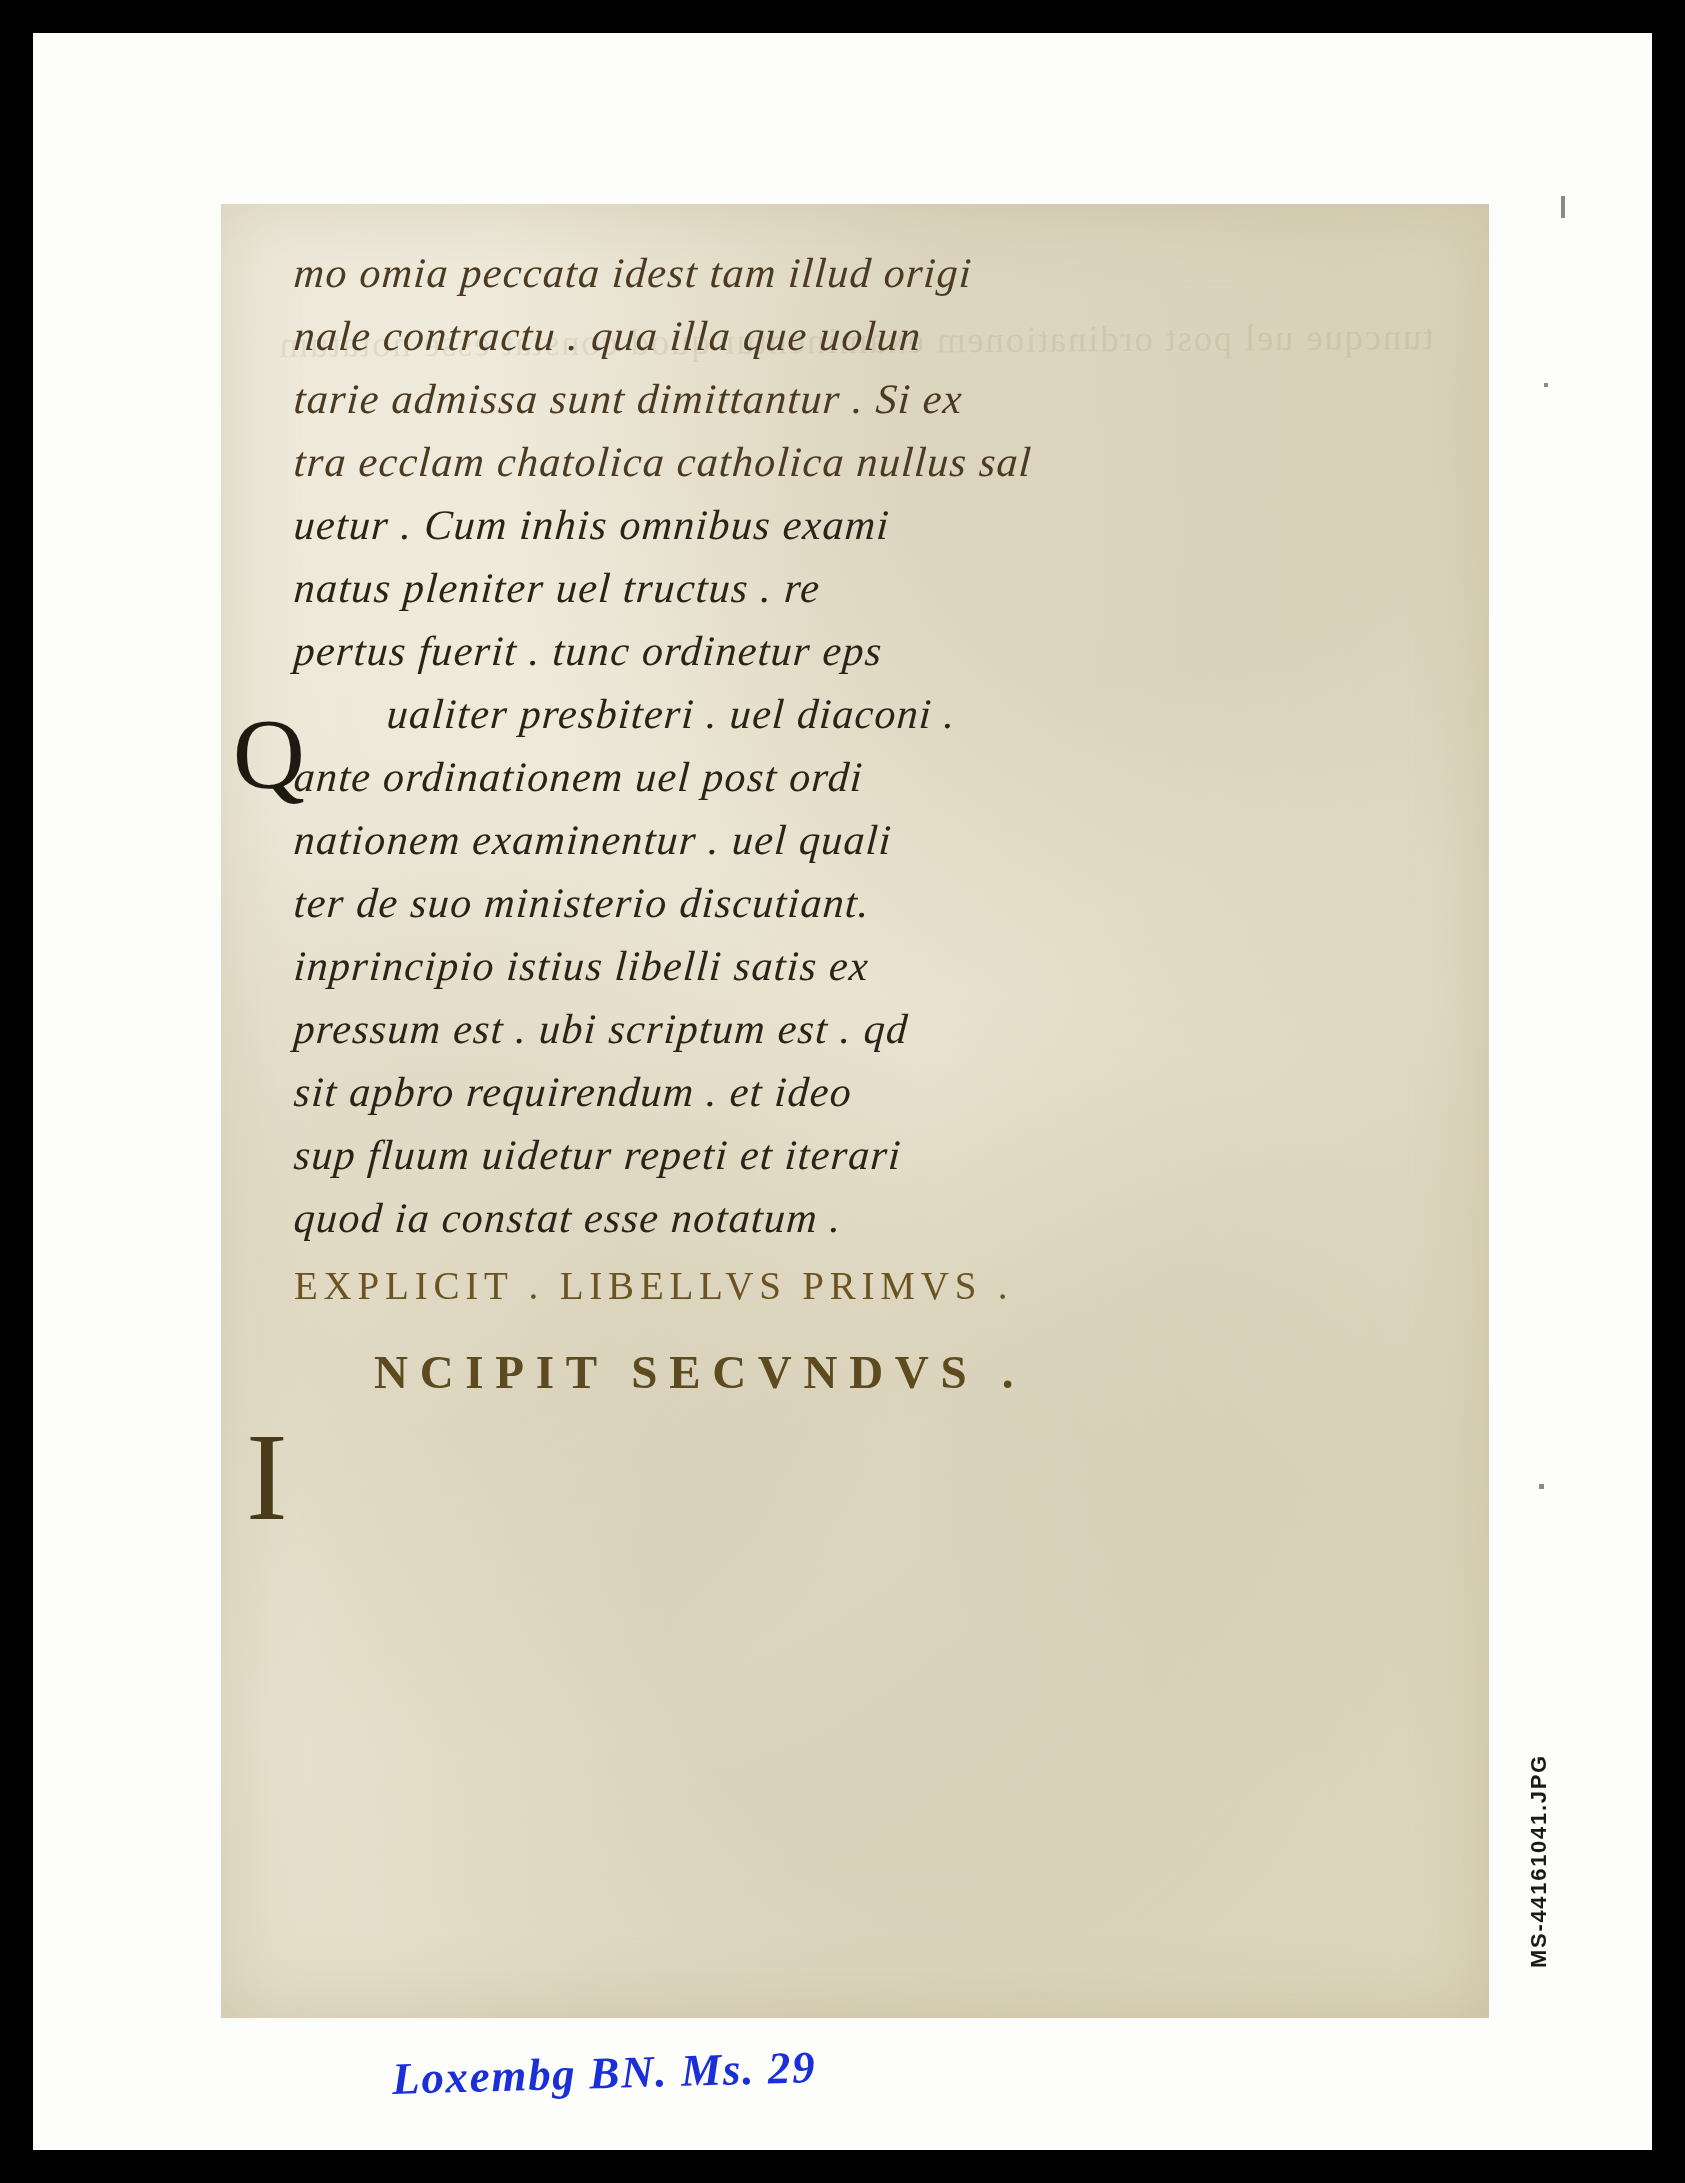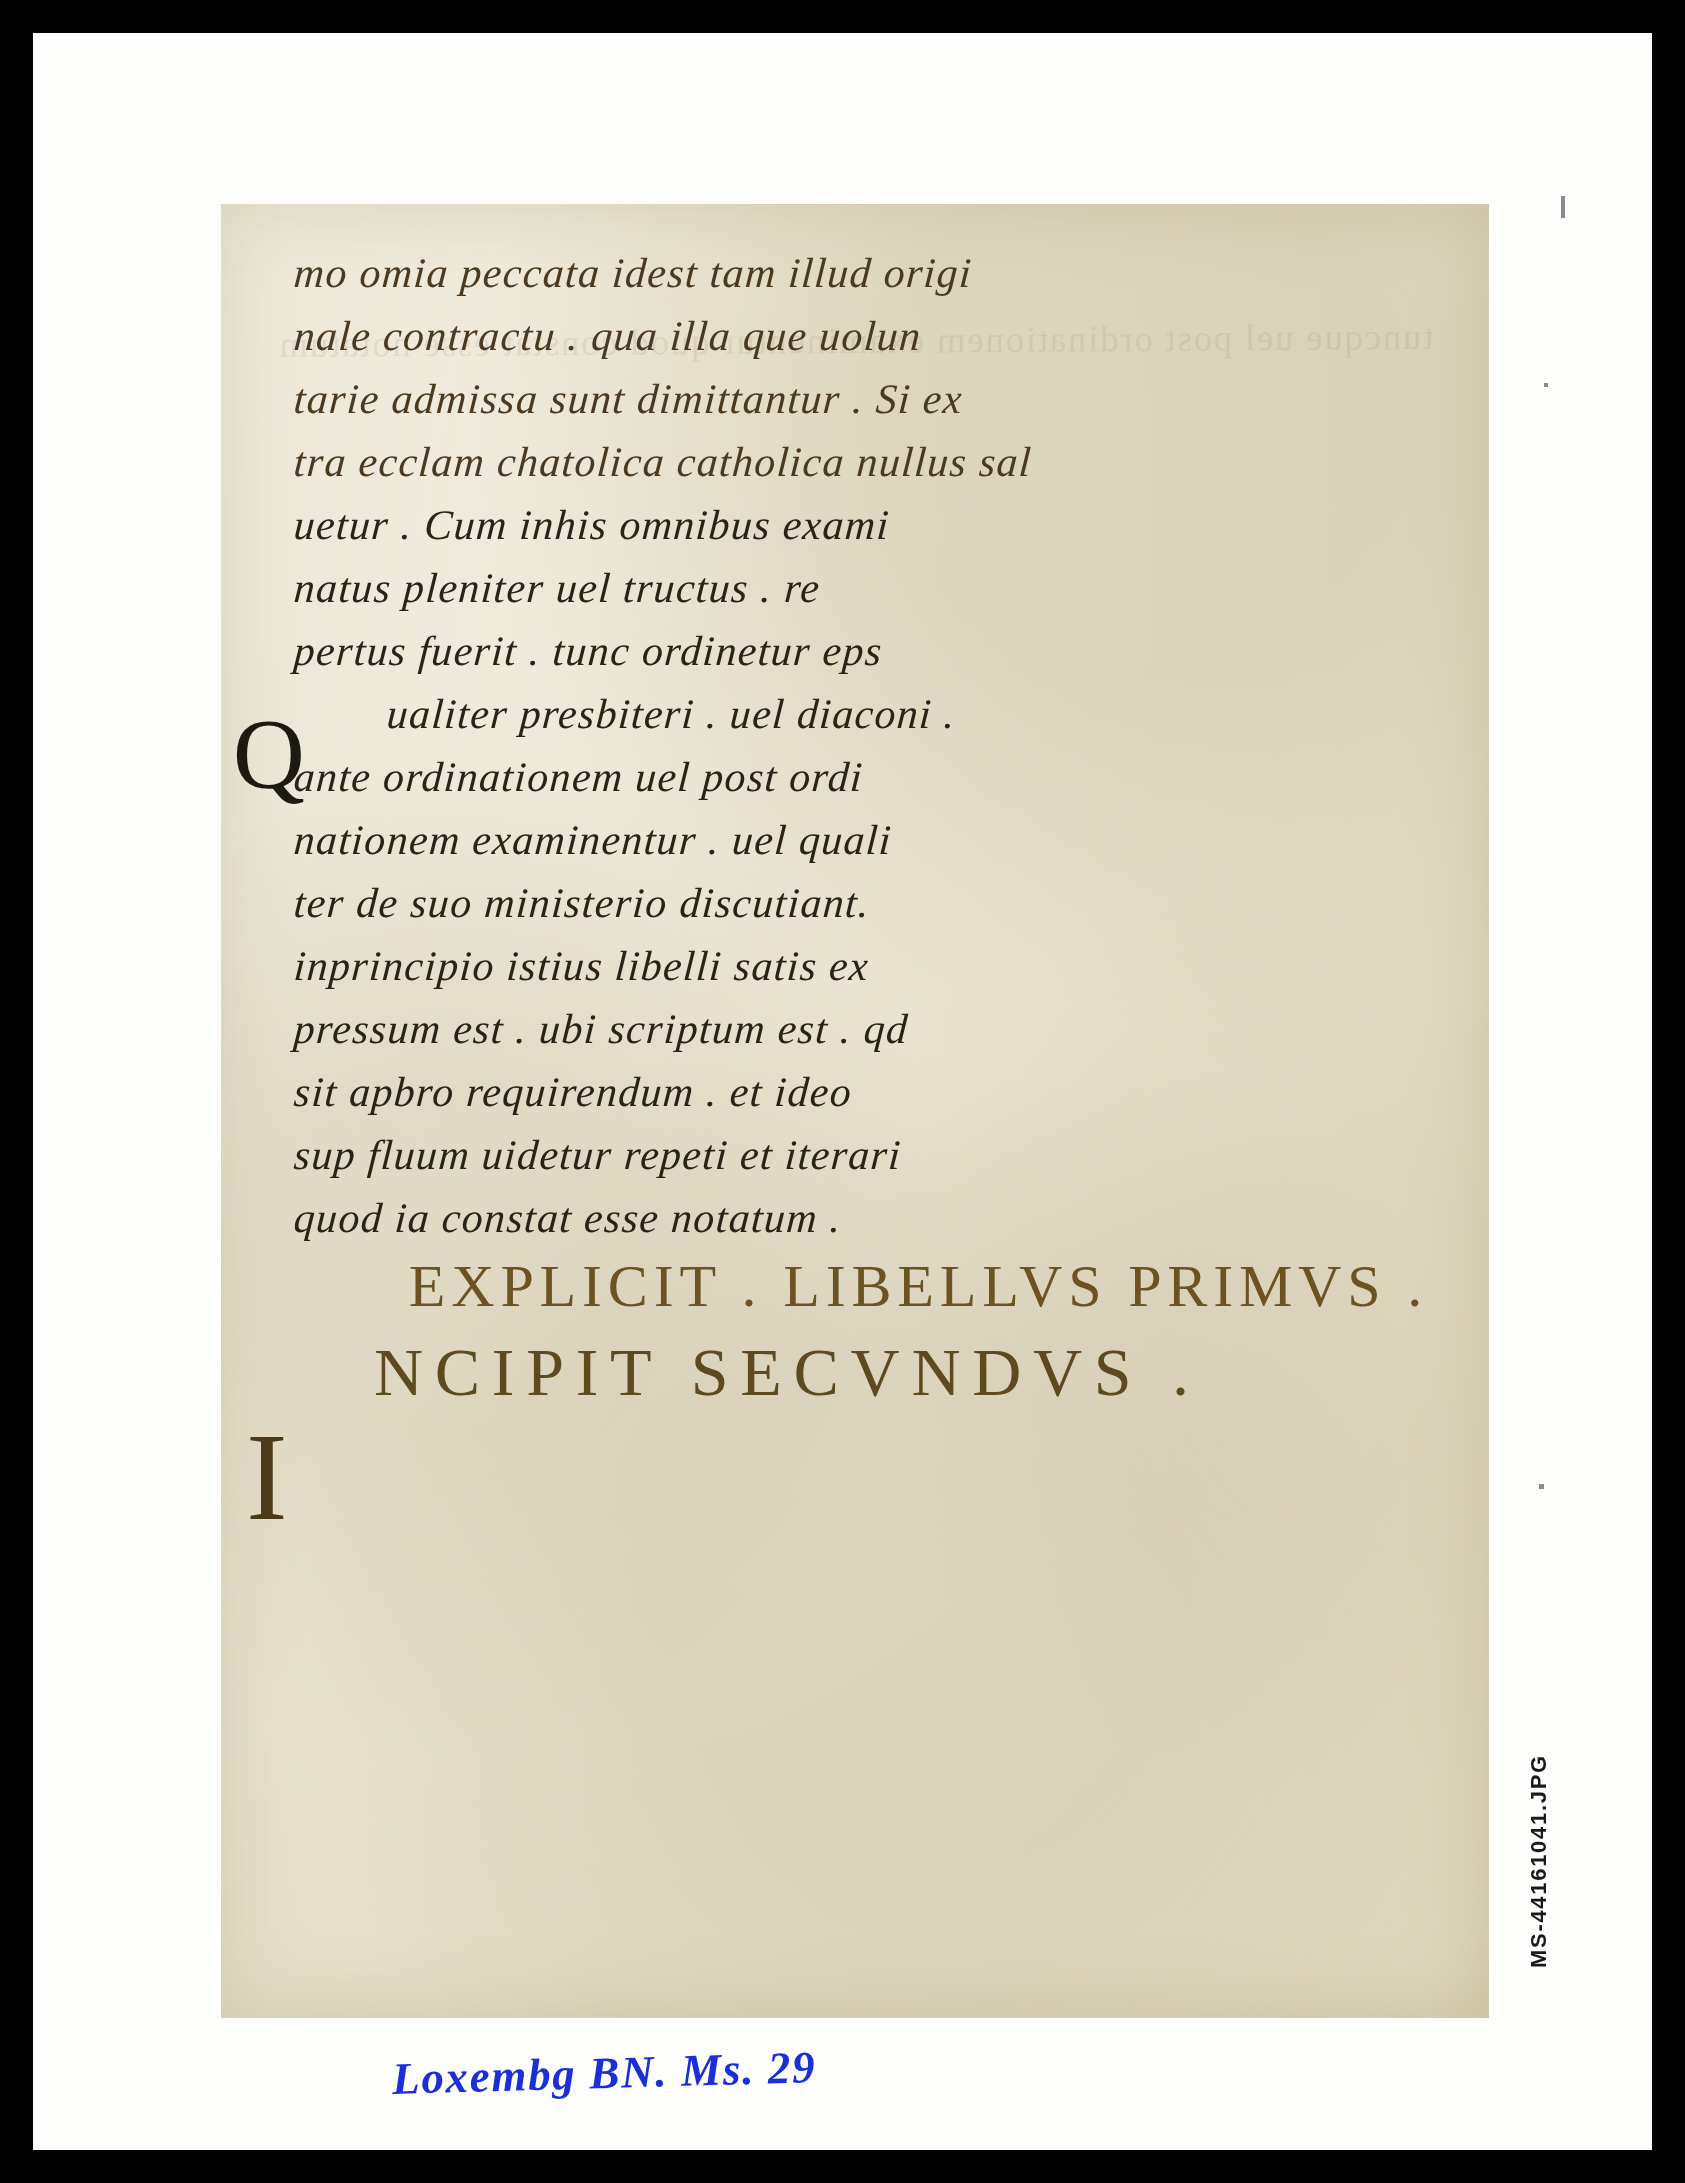--- a/index.html
+++ b/index.html
@@ -95,36 +95,36 @@
     color: #30291d;
     font-style: italic;
     transform: skewX(-4deg);
   }
   .ms-line.ink-brown { color: #4a3a22; }
   .ms-line.ink-dark  { color: #2a2318; }
 
   
   .ms-line.explicit {
     font-style: normal;
-    font-size: 60px;
+    font-size: 39px;
     letter-spacing: 5.8px;
     color: #6b5322;
     transform: skewX(0deg);
     height: 72px;
     line-height: 72px;
-    text-align: right;
   }
   .ms-line.incipit {
     font-style: normal;
-    font-size: 68px;
+    font-size: 47px;
     letter-spacing: 11.7px;
     color: #5d4a1f;
     transform: skewX(0deg);
     height: 100px;
     line-height: 100px;
+    font-weight: bold;
   }
 
   
   #initial-q {
     position: absolute;
     left: 11.7px;
     top: 500px;
     font-family: "Liberation Serif", serif;
     font-size: 100px;
     line-height: 100px;

